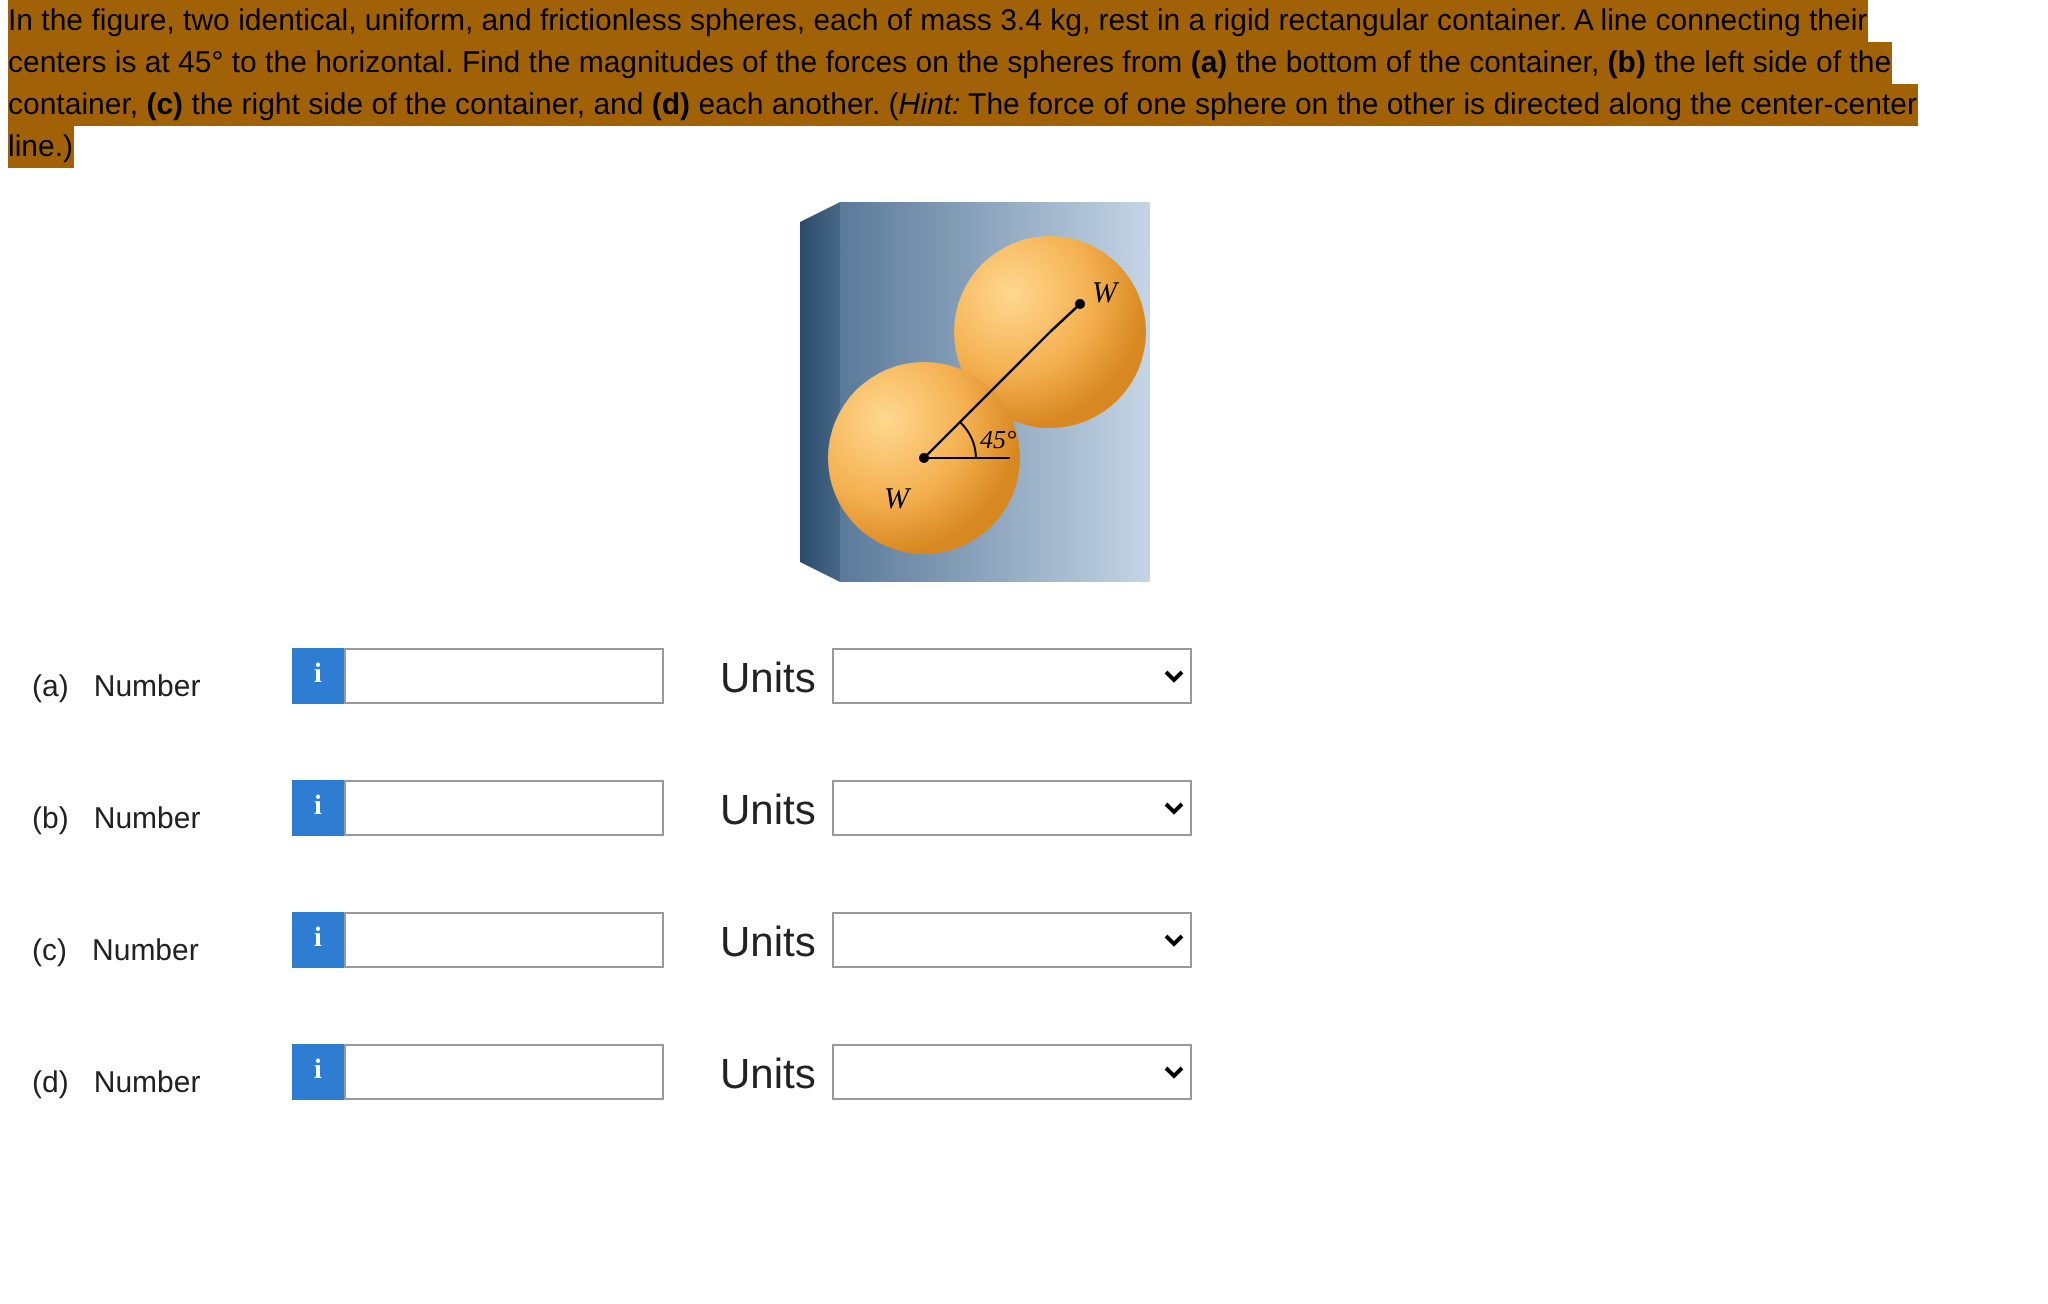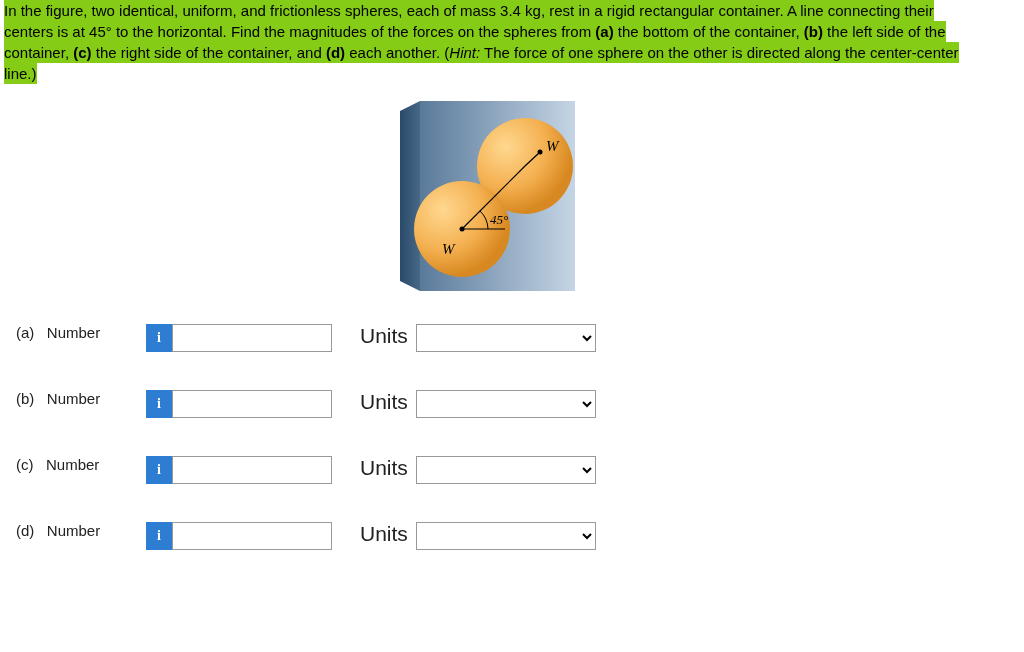--- a/index.html
+++ b/index.html
@@ -4,21 +4,21 @@
   <style>
     * { box-sizing: border-box; margin: 0; padding: 0; }
     body {
       font-family: 'Segoe UI', Arial, sans-serif;
       background: #fff;
       width: 1024px;
       height: 652px;
       position: relative;
     }
     .problem-text {
-      background: #84cc16;
+      background: #a16207;
       color: #000;
       font-size: 15px;
       line-height: 1.4;
       padding: 2px 0;
       display: inline;
     }
     .problem-container {
       padding: 0 8px 4px 4px;
       width: 990px;
     }
@@ -31,21 +31,21 @@
     .figure {
       width: 190px;
       height: 200px;
       position: relative;
     }
     .answers {
       padding-left: 16px;
     }
     .answer-row {
       display: flex;
-      align-items: flex-start;
+      align-items: flex-end;
       margin-bottom: 38px;
     }
     .part-label {
       font-size: 15px;
       color: #222;
       width: 130px;
     }
     .info-icon {
       width: 26px;
       height: 28px;

